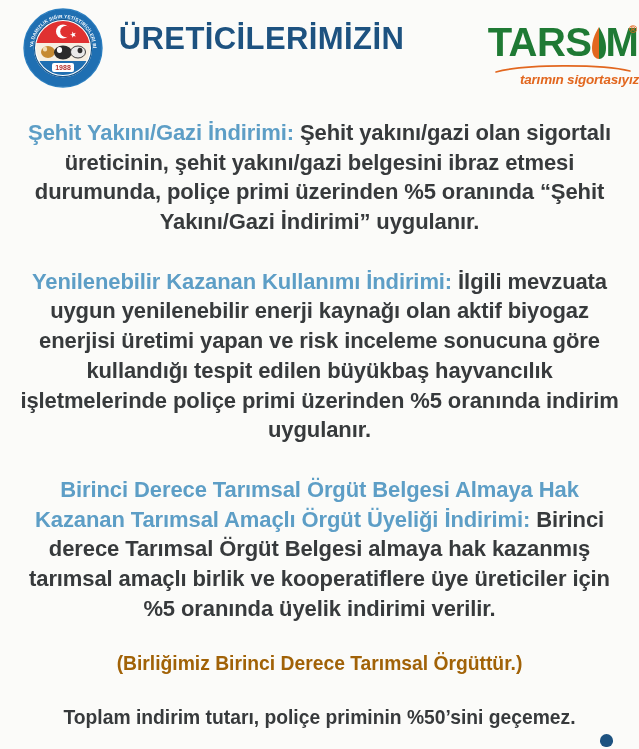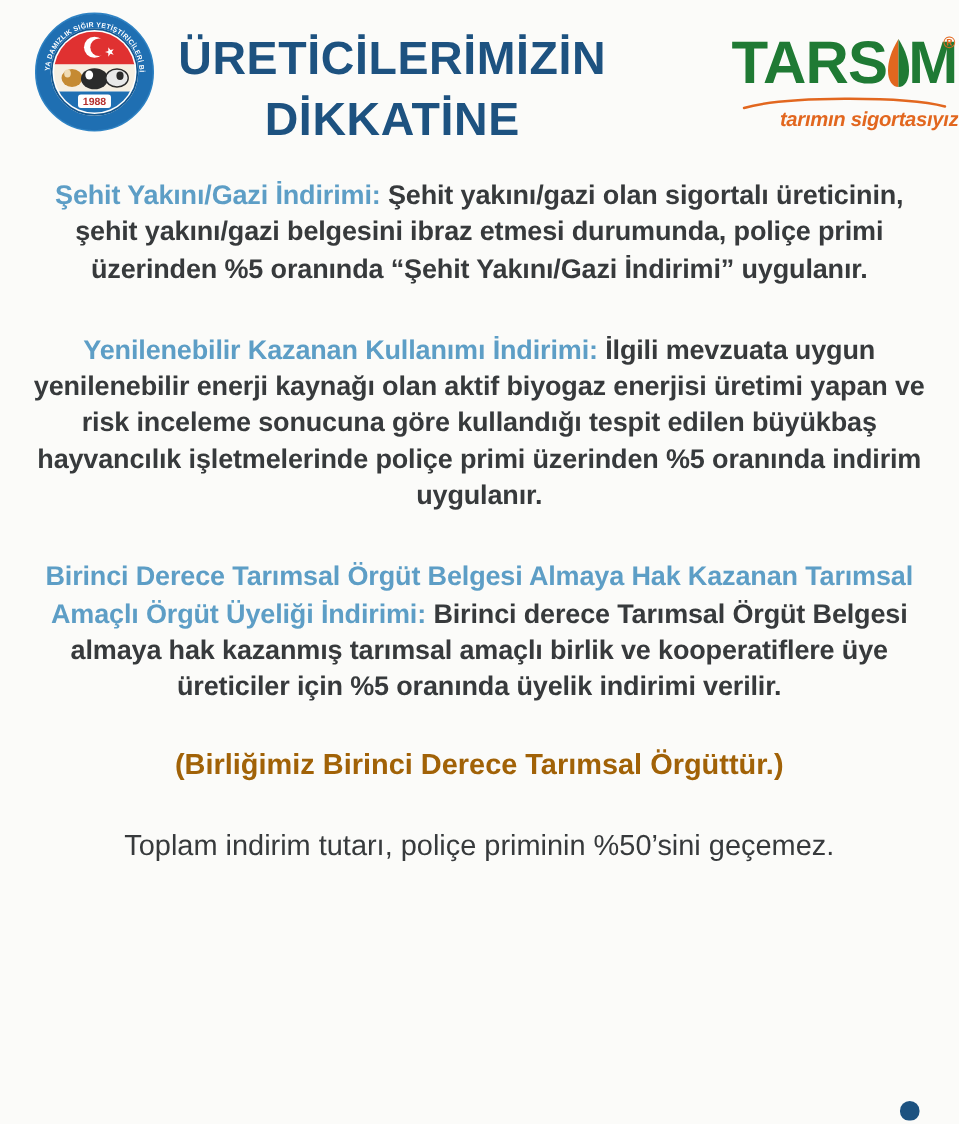--- a/index.html
+++ b/index.html
@@ -121,21 +121,21 @@
 
   
   .content {
     padding: 0 14px;
     text-align: center;
   }
 
   .para {
     text-align: center;
     color: #373a3c;
-    font-size: 18px;
+    font-size: 22px;
     font-weight: 700;
     line-height: 1.35;
     letter-spacing: -0.1px;
     margin-bottom: 30px;
     font-family: "Liberation Sans", "DejaVu Sans", sans-serif;
   }
   .para:last-of-type { margin-bottom: 0; }
 
   .para .lead {
     color: #5d9ec6;
@@ -150,21 +150,21 @@
     line-height: 1.35;
     margin-top: -2px;
     margin-bottom: 26px;
     font-family: "Liberation Sans", "DejaVu Sans", sans-serif;
   }
 
   .footer-note {
     text-align: center;
     color: #373a3c;
     font-size: 19.3px;
-    font-weight: 400;
+    font-weight: 700;
     line-height: 1.35;
     font-family: "Liberation Sans", "DejaVu Sans", sans-serif;
     margin-top: 28px;
   }
 
   
   .corner-mark {
     position: absolute;
     right: 26px;
     bottom: 2px;
@@ -221,21 +221,20 @@
         <text font-family="Liberation Sans, sans-serif" font-size="4.6" font-weight="700" fill="#ffffff" letter-spacing="0.18">
           <textPath href="#arcTop" startOffset="50%" text-anchor="middle">
             AMASYA DAMIZLIK SIĞIR YETİŞTİRİCİLERİ BİRLİĞİ
           </textPath>
         </text>
       </svg>
     </div>
 
     <div class="title-block">
       <span class="title-line">ÜRETİCİLERİMİZİN</span>
-      <span class="title-line">DİKKATİNE</span>
     </div>
 
     <div class="tarsim-logo">
       <span class="tarsim-wordmark">
         <span class="tarsim-word">TARS</span><span class="tarsim-leaf">
           <svg width="16" height="34" viewBox="0 0 16 34" xmlns="http://www.w3.org/2000/svg" aria-hidden="true">
             <path d="M8 1 C3 9 1 16 1 22 C1 29 4 33 8 33 Z" fill="#e2671f"></path>
             <path d="M8 1 C13 9 15 16 15 22 C15 29 12 33 8 33 Z" fill="#1f7a34"></path>
           </svg>
         </span><span class="tarsim-word">M</span>

